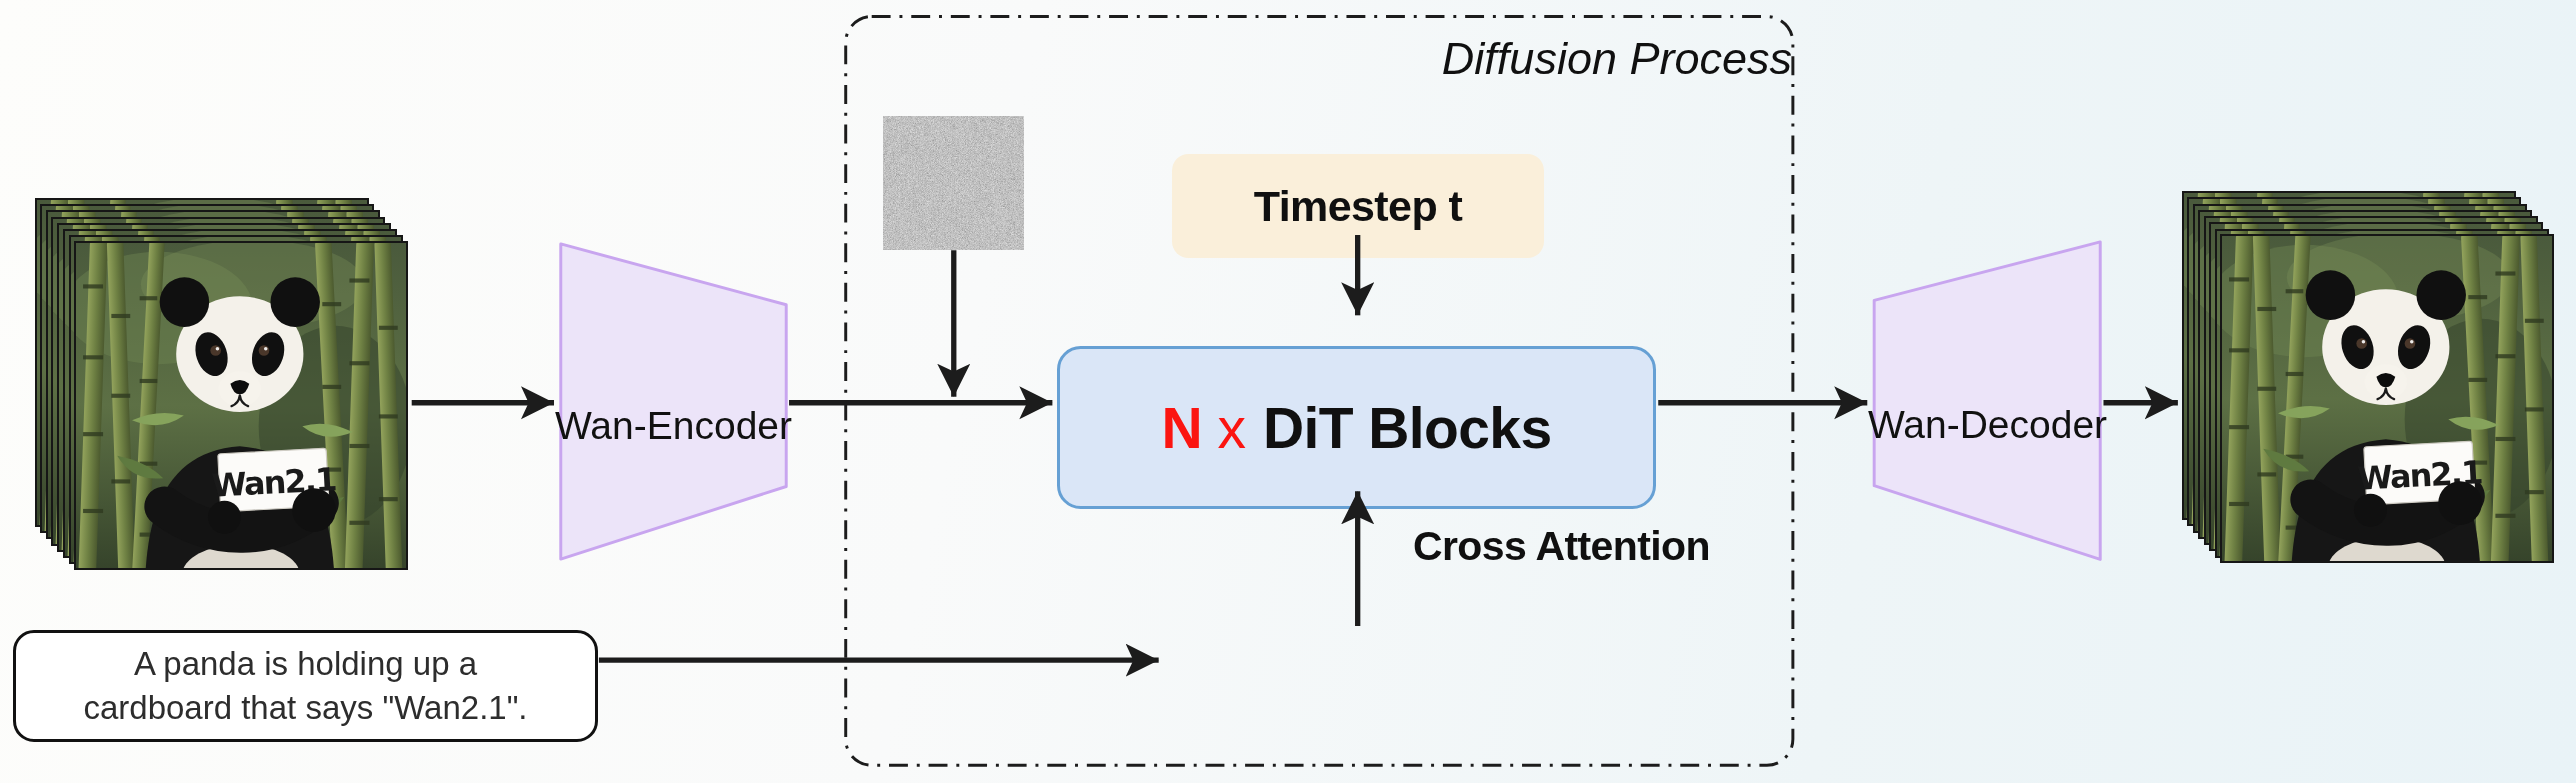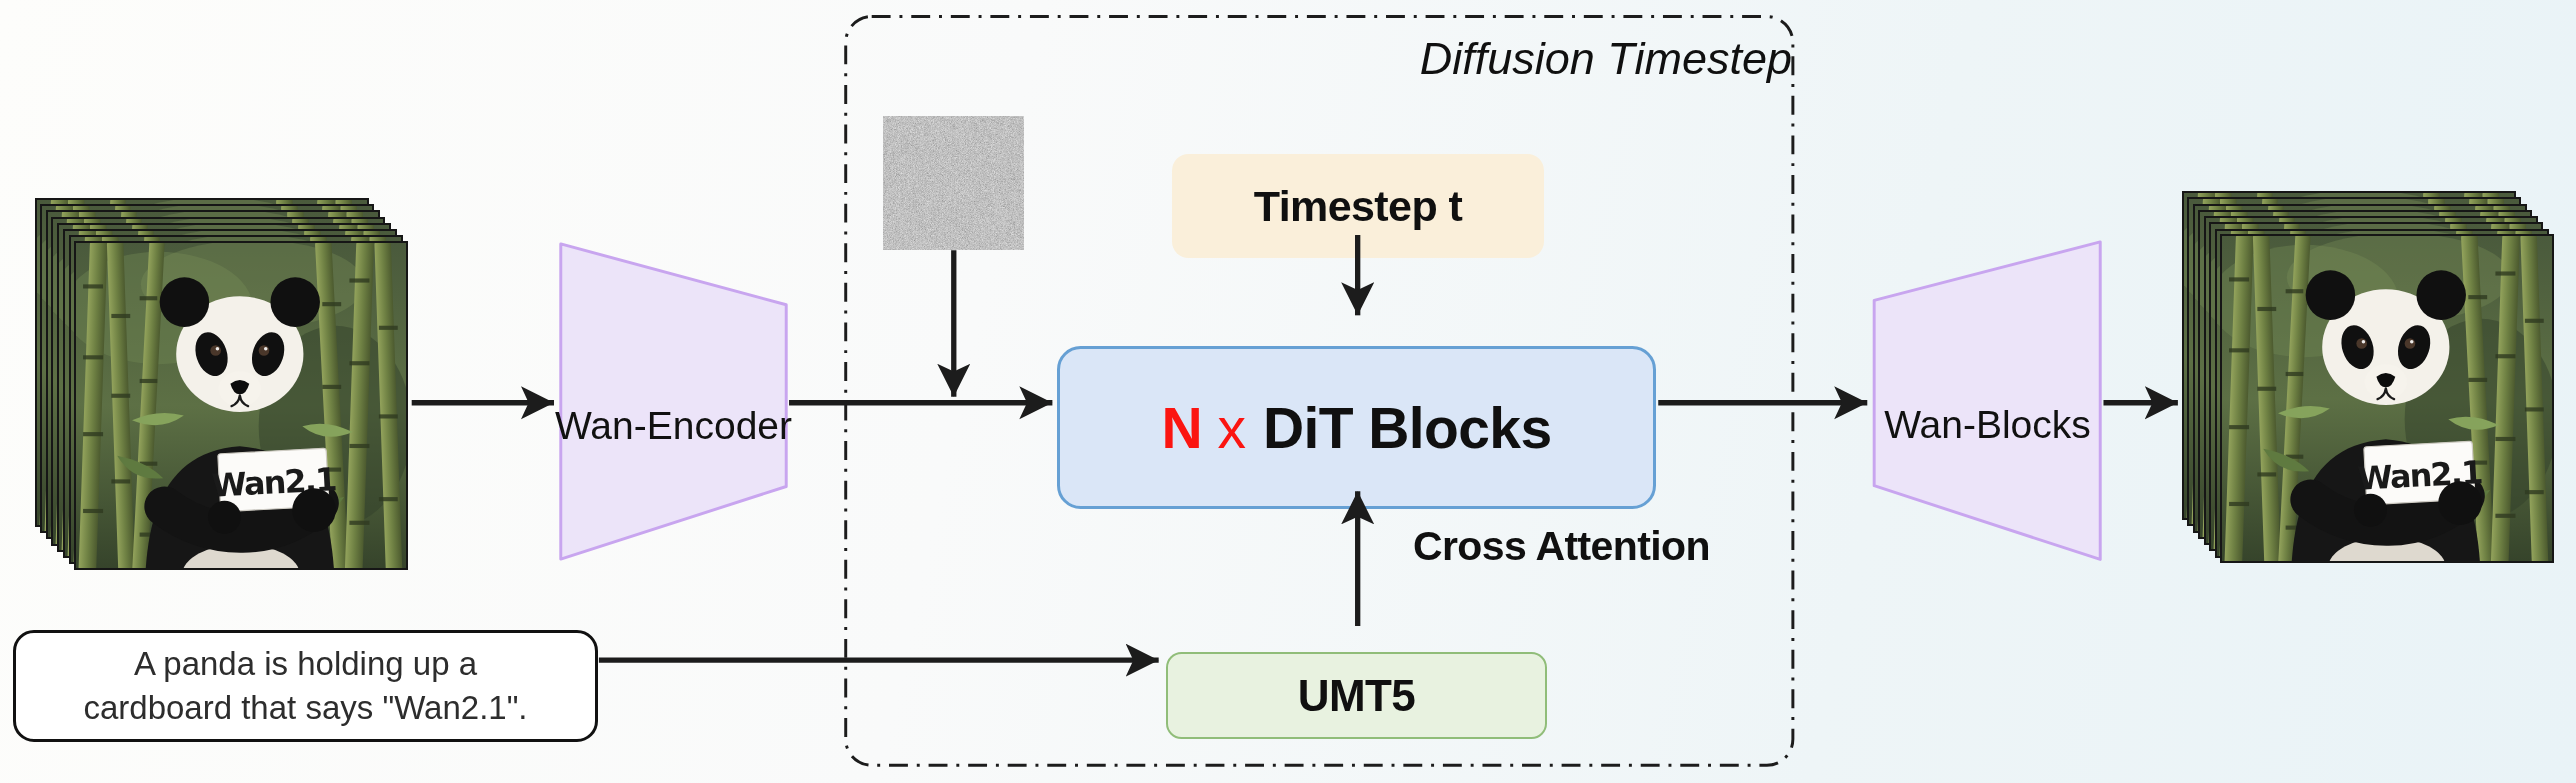--- a/index.html
+++ b/index.html
@@ -158,21 +158,21 @@
           <circle cx="252" cy="464" r="28" fill="#101010"></circle>
         </g>
       </symbol>
     </defs>
   </svg>
 
   <svg class="layer" id="underlay" viewBox="0 0 4362 1326" width="2576" height="783">
     <rect class="dash-rect" x="1432" y="28" width="1604" height="1268" rx="44"></rect>
   </svg>
 
-  <div class="title">Diffusion Timestep</div>
+  <div class="title">Diffusion Process</div>
 
   <div>
     <div class="frame" style="left:35px;top:198px">
         <svg viewBox="0 0 560 550" preserveAspectRatio="none">
           <use href="#panda-scene"></use>
         </svg>
       </div>
     <div class="frame" style="left:40px;top:204px">
         <svg viewBox="0 0 560 550" preserveAspectRatio="none">
           <use href="#panda-scene"></use>
@@ -265,38 +265,35 @@
   <div class="node vae-label" style="left:559px;top:242px;width:229px;height:319px">
     <span>Wan-</span>
     <span>Encoder</span>
   </div>
 
   <svg class="vae-svg" style="left:1873px;top:240px" width="229" height="322" viewBox="0 0 388 545">
     <polygon points="2,102 385,3 385,541 2,416" fill="var(--vae-fill,#ece4f9)" stroke="var(--vae-border,#c8a5ef)" stroke-width="5" stroke-linejoin="round"></polygon>
   </svg>
   <div class="node vae-label" style="left:1873px;top:240px;width:229px;height:322px">
     <span>Wan-</span>
-    <span>Blocks</span>
+    <span>Decoder</span>
   </div>
 
   <div class="node timestep">
     <span>Timestep t</span>
   </div>
 
   <div class="node dit">
     <span class="n">N</span>
     <span class="x">x</span>
     <span>DiT Blocks</span>
   </div>
 
   <div class="cross-attn">Cross Attention</div>
 
-  <div class="node umt5">
-    <span>UMT5</span>
-  </div>
 
   <div class="node prompt-box">
     <span>A panda is holding up a</span>
     <span>cardboard that says "Wan2.1".</span>
   </div>
 
   <svg class="layer" id="overlay" viewBox="0 0 4362 1326" width="2576" height="783">
     <defs>
       <marker id="ah" markerUnits="userSpaceOnUse" markerWidth="64" markerHeight="58" refX="56" refY="28" orient="auto">
         <path class="ah" d="M0,0 L56,28 L0,56 L13,28 Z"></path>

